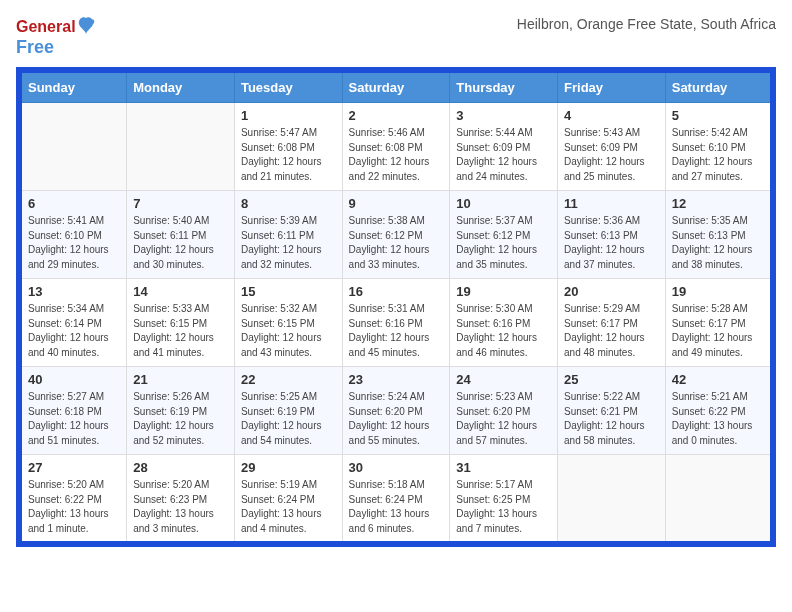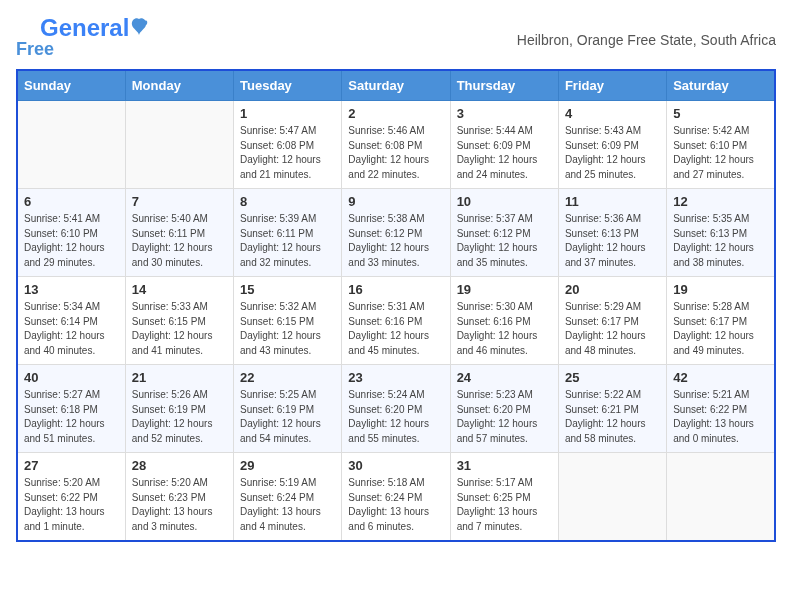--- a/index.html
+++ b/index.html
@@ -15,25 +15,24 @@
       justify-content: space-between;
       align-items: flex-start;
       margin-bottom: 10px;
     }
     .logo {
       display: flex;
       align-items: center;
       gap: 2px;
     }
     .logo-text-general {
-      font-size: 24px;
-      font-weight: bold;
-      color: #3b82f6;
+      font-size: 16px;
+      font-weight: bold;
+      color: #b91c1c;
       line-height: 1;
-      margin-left: 24px;
     }
     .logo-text-blue {
       font-size: 18px;
       font-weight: bold;
       color: #4a90d9;
       line-height: 1;
     }
     .logo-icon {
       width: 18px;
       height: 22px;
@@ -43,26 +42,26 @@
       text-align: right;
     }
     .month-title {
       font-size: 32px;
       font-weight: bold;
       color: #333;
     }
     .location-title {
       font-size: 14px;
       color: #555;
-      margin-top: 16px;
+      margin-top: 0;
     }
     .calendar-table {
       width: 100%;
       border-collapse: collapse;
-      border: 2px solid #1d4ed8;
+      border: 6px solid #1d4ed8;
       padding-left: 46px;
     }
     .calendar-table th {
       background-color: #4a90d9;
       color: #fff;
       font-size: 13px;
       font-weight: bold;
       padding: 7px 6px;
       text-align: left;
       border: 1px solid #3a80c9;

